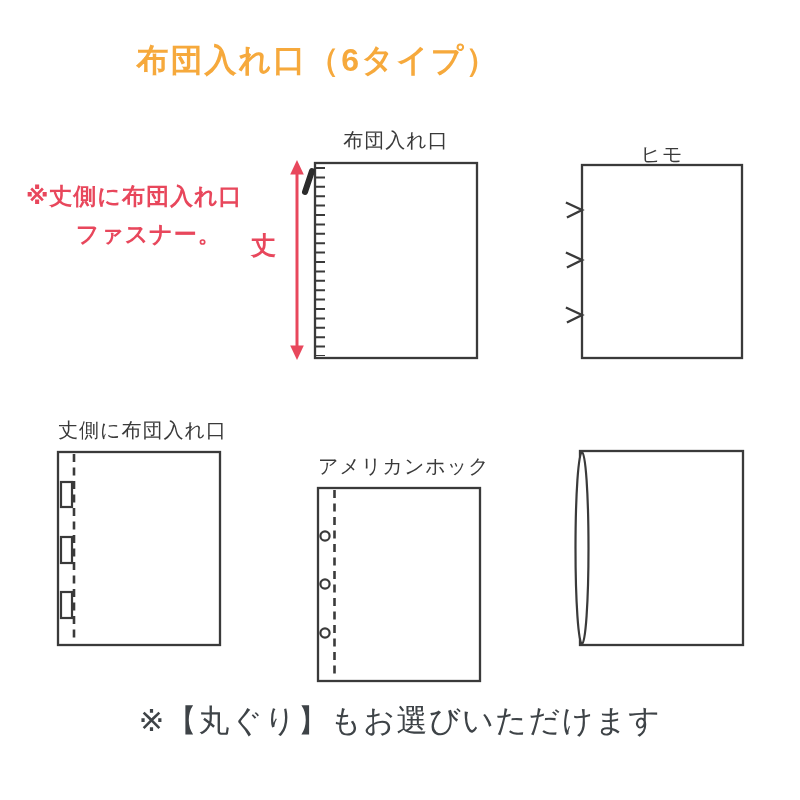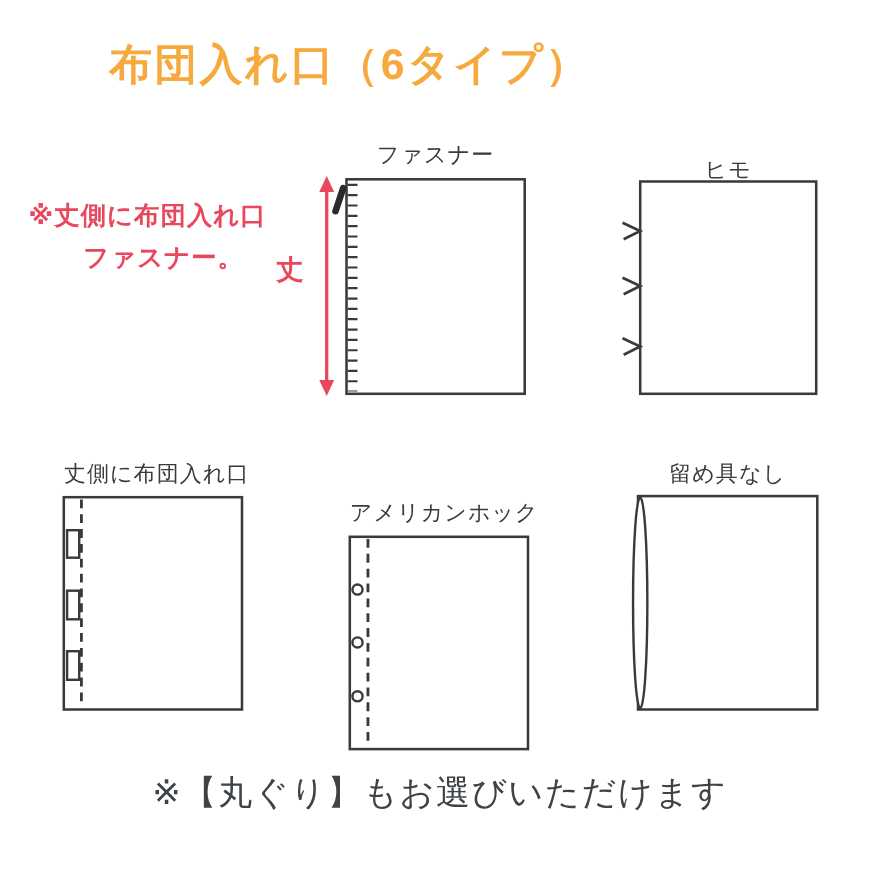--- a/index.html
+++ b/index.html
@@ -13,21 +13,21 @@
   body{
     width:800px;height:800px;
     font-family:"Liberation Sans","DejaVu Sans",sans-serif;
     overflow:hidden;
   }
   .page{position:relative;width:800px;height:800px;background:#fff;}
 
   .title{
     position:absolute;top:36px;left:0;width:636px;
     text-align:center;
-    font-size:39px;line-height:48px;font-weight:700;
+    font-size:32px;line-height:48px;font-weight:700;
     letter-spacing:2px;
     color:var(--title-orange);
   }
 
   .red-note{
     position:absolute;left:26px;top:177px;
     font-size:23px;line-height:38px;font-weight:700;
     letter-spacing:1px;
     color:var(--annotation-red);
     text-align:center;
@@ -90,21 +90,21 @@
   <h1 class="title">布団入れ口（6タイプ）</h1>
 
   <div class="red-note">
     <div>※丈側に布団入れ口</div>
     <div class="indent">ファスナー。</div>
   </div>
 
   <div class="length-label">丈</div>
 
   <section class="panel panel-fastener">
-    <div class="panel-label">ファスナー</div>
+    <div class="panel-label">布団入れ口</div>
     <svg width="200" height="215" viewBox="0 0 200 215">
       <rect class="box" x="30" y="8" width="162" height="195"></rect>
       <line class="teeth" x1="35.5" y1="12" x2="35.5" y2="201"></line>
       <line class="zipper-pull" x1="27" y1="16" x2="20" y2="37"></line>
       <g>
         <line class="arrow-shaft" x1="12" y1="17" x2="12" y2="193"></line>
         <polygon class="arrow-head" points="12,5 5.2,19.5 18.8,19.5"></polygon>
         <polygon class="arrow-head" points="12,205 5.2,190.5 18.8,190.5"></polygon>
       </g>
     </svg>
@@ -136,21 +136,20 @@
     <svg width="200" height="215" viewBox="0 0 200 215">
       <rect class="box" x="30" y="7" width="162" height="193"></rect>
       <line class="dashline" x1="46.5" y1="9" x2="46.5" y2="196"></line>
       <circle class="snap" cx="37" cy="55" r="4.6"></circle>
       <circle class="snap" cx="37" cy="103" r="4.6"></circle>
       <circle class="snap" cx="37" cy="152" r="4.6"></circle>
     </svg>
   </section>
 
   <section class="panel panel-no-fastener">
-    <div class="panel-label">留め具なし</div>
     <svg width="200" height="215" viewBox="0 0 200 215">
       <rect class="box" x="30" y="6" width="163" height="194"></rect>
       <ellipse class="opening" cx="32" cy="103" rx="6.5" ry="96"></ellipse>
     </svg>
   </section>
 
   <p class="footer">
     <span class="bold">※【丸ぐり】</span><span class="regular">もお選びいただけます</span>
   </p>
 

